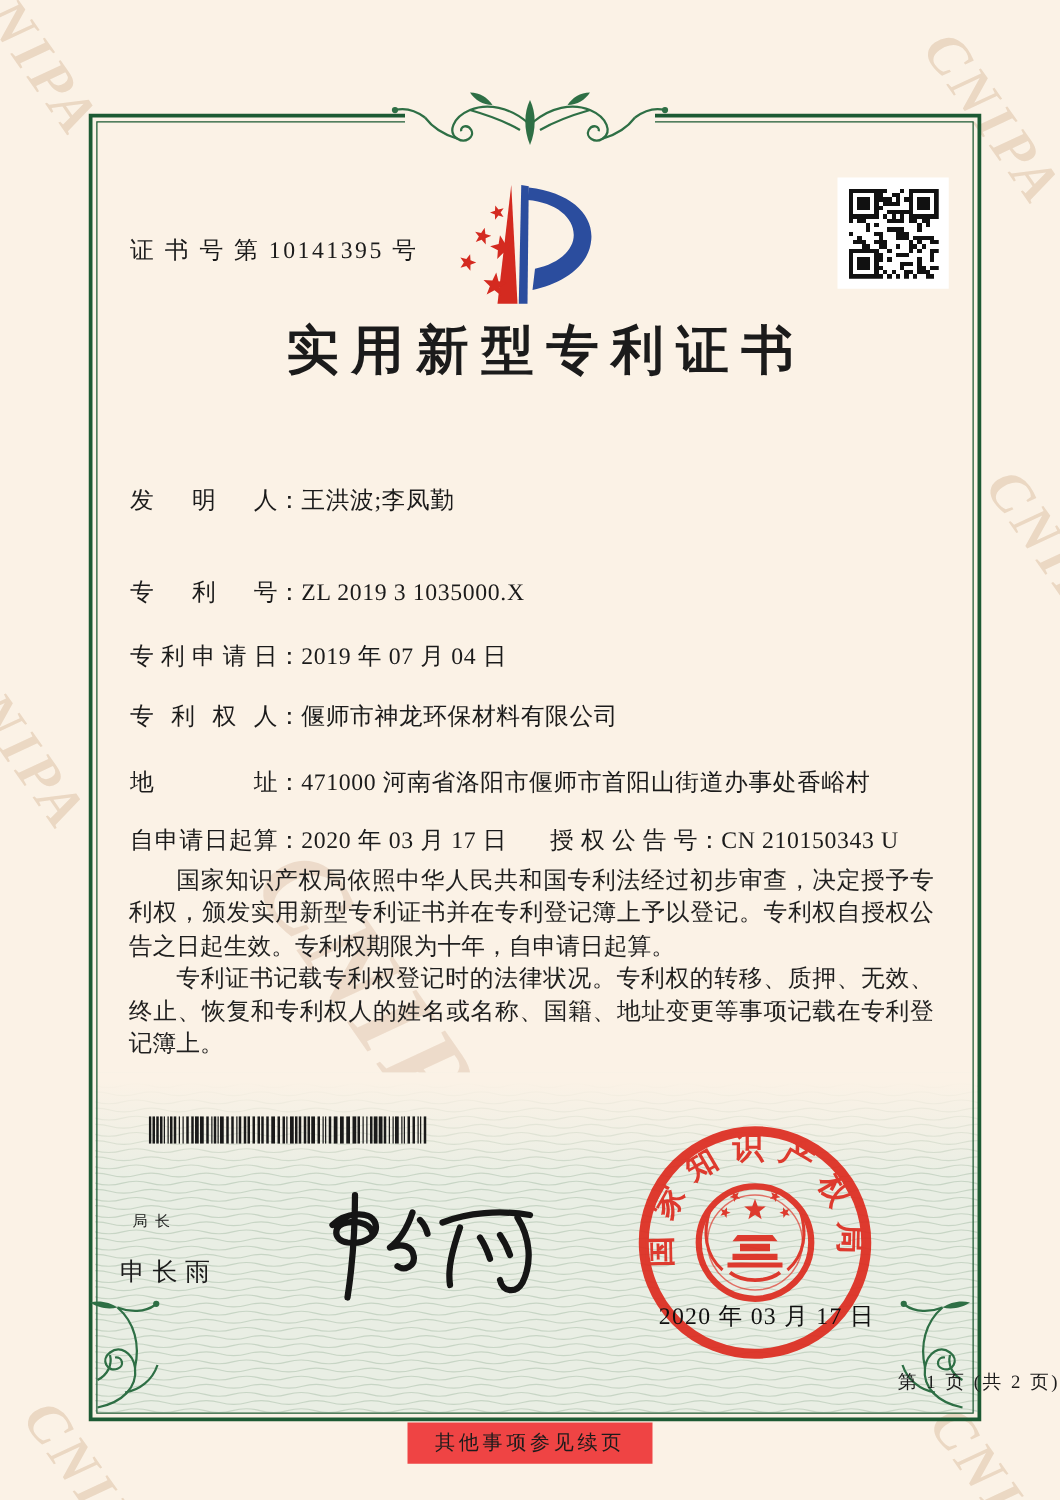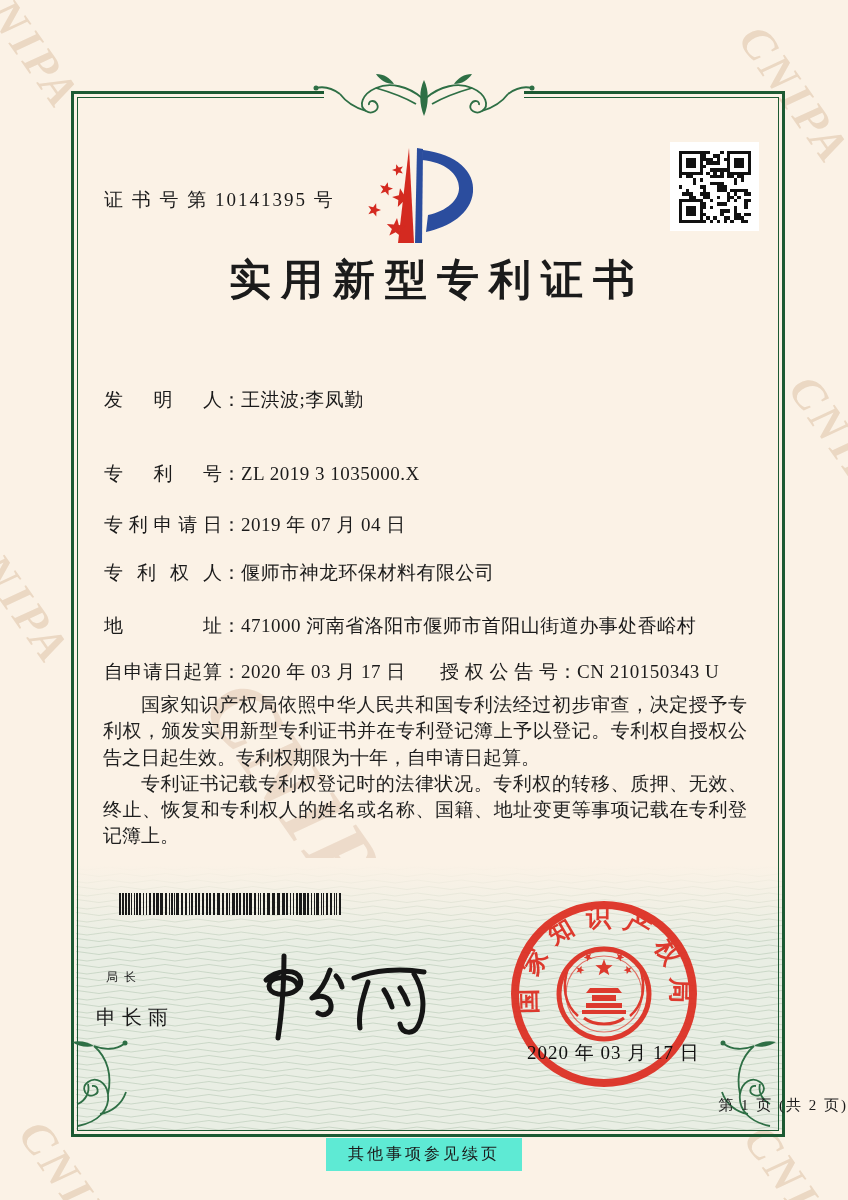--- a/index.html
+++ b/index.html
@@ -44,21 +44,21 @@
   .bodytext p{margin:0;text-indent:2em;}
   
   .barcode{position:absolute;left:119px;top:893px;z-index:5;}
   .director-title{position:absolute;left:106px;top:969px;z-index:5;font-size:12px;letter-spacing:6px;}
   .director-name{position:absolute;left:96px;top:1004px;z-index:5;font-size:20px;letter-spacing:6px;}
   .signature{position:absolute;left:252px;top:950px;z-index:6;}
   .seal{position:absolute;left:506px;top:896px;z-index:6;}
   .seal-date{position:absolute;left:527px;top:1040px;z-index:7;font-size:19px;letter-spacing:1px;color:#101010;}
   .page-num{position:absolute;left:0;right:0;top:1096px;z-index:5;text-align:right;font-size:15px;letter-spacing:2px;margin-left:22px;}
   .cont-note{position:absolute;left:50%;top:1138px;transform:translateX(-50%);z-index:5;
-    background:#5eead4;padding:6px 22px;font-size:16px;letter-spacing:3px;white-space:nowrap;}
+    background:#ef4444;padding:6px 22px;font-size:16px;letter-spacing:3px;white-space:nowrap;}
 </style>
 </head>
 <body>
 
 <div class="page">
 
   <div class="wm" style="left:25px;top:40px;font-size:46px;">CNIPA</div>
   <div class="wm" style="left:795px;top:95px;font-size:46px;">CNIPA</div>
   <div class="wm" style="left:845px;top:445px;font-size:46px;">CNIPA</div>
   <div class="wm" style="left:15px;top:595px;font-size:46px;">CNIPA</div>

